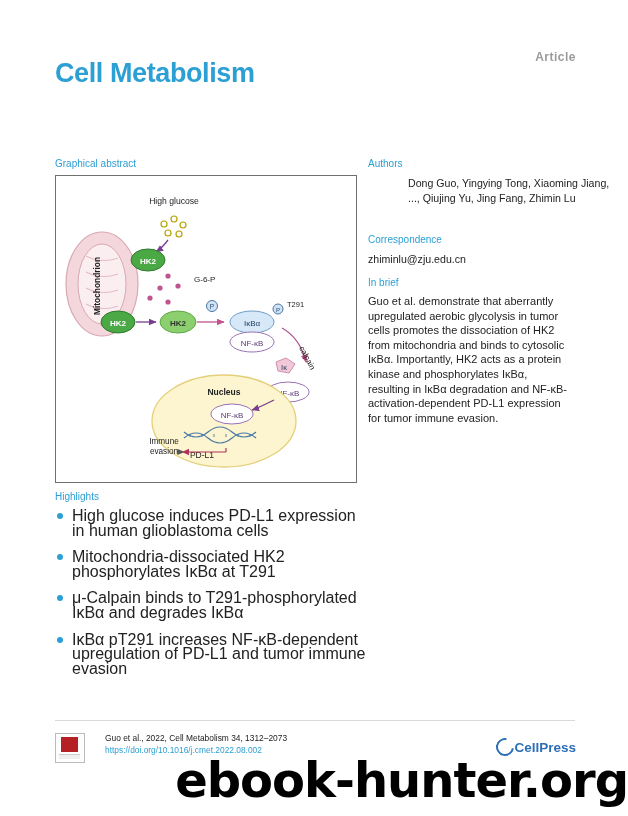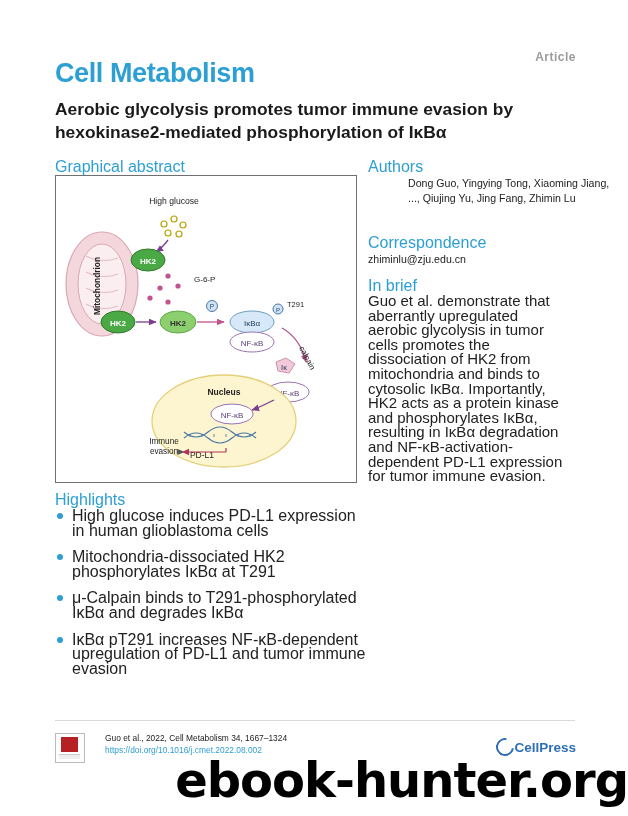--- a/index.html
+++ b/index.html
@@ -47,21 +47,21 @@
     top: 98px;
     width: 520px;
     font-size: 17.4px;
     font-weight: bold;
     line-height: 23px;
     color: #1a1a1a;
   }
   
   .sec-head {
     color: #2c9fd4;
-    font-size: 16px;
+    font-size: 10px;
     font-weight: normal;
   }
   #graphical-abstract-head {
     position: absolute;
     left: 55px;
     top: 158px;
   }
   #authors-head {
     position: absolute;
     left: 368px;
@@ -100,21 +100,21 @@
     width: 205px;
     font-size: 10.6px;
     line-height: 15px;
     color: #222;
   }
   .inbrief-text {
     position: absolute;
     left: 368px;
     top: 294px;
     width: 200px;
-    font-size: 15px;
+    font-size: 11px;
     line-height: 14.6px;
     color: #222;
     text-align: left;
   }
   
   .ga-box {
     position: absolute;
     left: 55px;
     top: 175px;
     width: 300px;
@@ -227,21 +227,20 @@
   }
 </style>
 </head>
 <body>
 
 <div class="page">
 
   <div class="journal-title">Cell Metabolism</div>
   <div class="article-type">Article</div>
 
-  <div class="paper-title">Aerobic glycolysis promotes tumor immune evasion by hexokinase2-mediated phosphorylation of IκBα</div>
 
   <div class="sec-head" id="graphical-abstract-head">Graphical abstract</div>
   <div class="sec-head" id="authors-head">Authors</div>
   <div class="sec-head" id="correspondence-head">Correspondence</div>
   <div class="sec-head" id="inbrief-head">In brief</div>
   <div class="sec-head" id="highlights-head">Highlights</div>
 
   <div class="authors-text">Dong Guo, Yingying Tong, Xiaoming Jiang, ..., Qiujing Yu, Jing Fang, Zhimin Lu</div>
   <div class="corr-email">zhiminlu@zju.edu.cn</div>
   <div class="inbrief-text">Guo et al. demonstrate that aberrantly upregulated aerobic glycolysis in tumor cells promotes the dissociation of HK2 from mitochondria and binds to cytosolic IκBα. Importantly, HK2 acts as a protein kinase and phosphorylates IκBα, resulting in IκBα degradation and NF-κB-activation-dependent PD-L1 expression for tumor immune evasion.</div>
@@ -358,21 +357,21 @@
   </div>
 
   <div class="footer-rule"></div>
 
   <div class="footer-logo-box">
     <div class="footer-logo-inner"></div>
     <div class="footer-logo-cap"></div>
   </div>
 
   <div class="footer-text">
-    <div>Guo et al., 2022, Cell Metabolism 34, 1667–1324</div>
+    <div>Guo et al., 2022, Cell Metabolism 34, 1312–2073</div>
     <div class="footer-doi">https://doi.org/10.1016/j.cmet.2022.08.002</div>
   </div>
 
   <div class="cellpress">
     <span class="mark"></span>
     <span>CellPress</span>
   </div>
 
   <div class="watermark">ebook-hunter.org</div>
 

